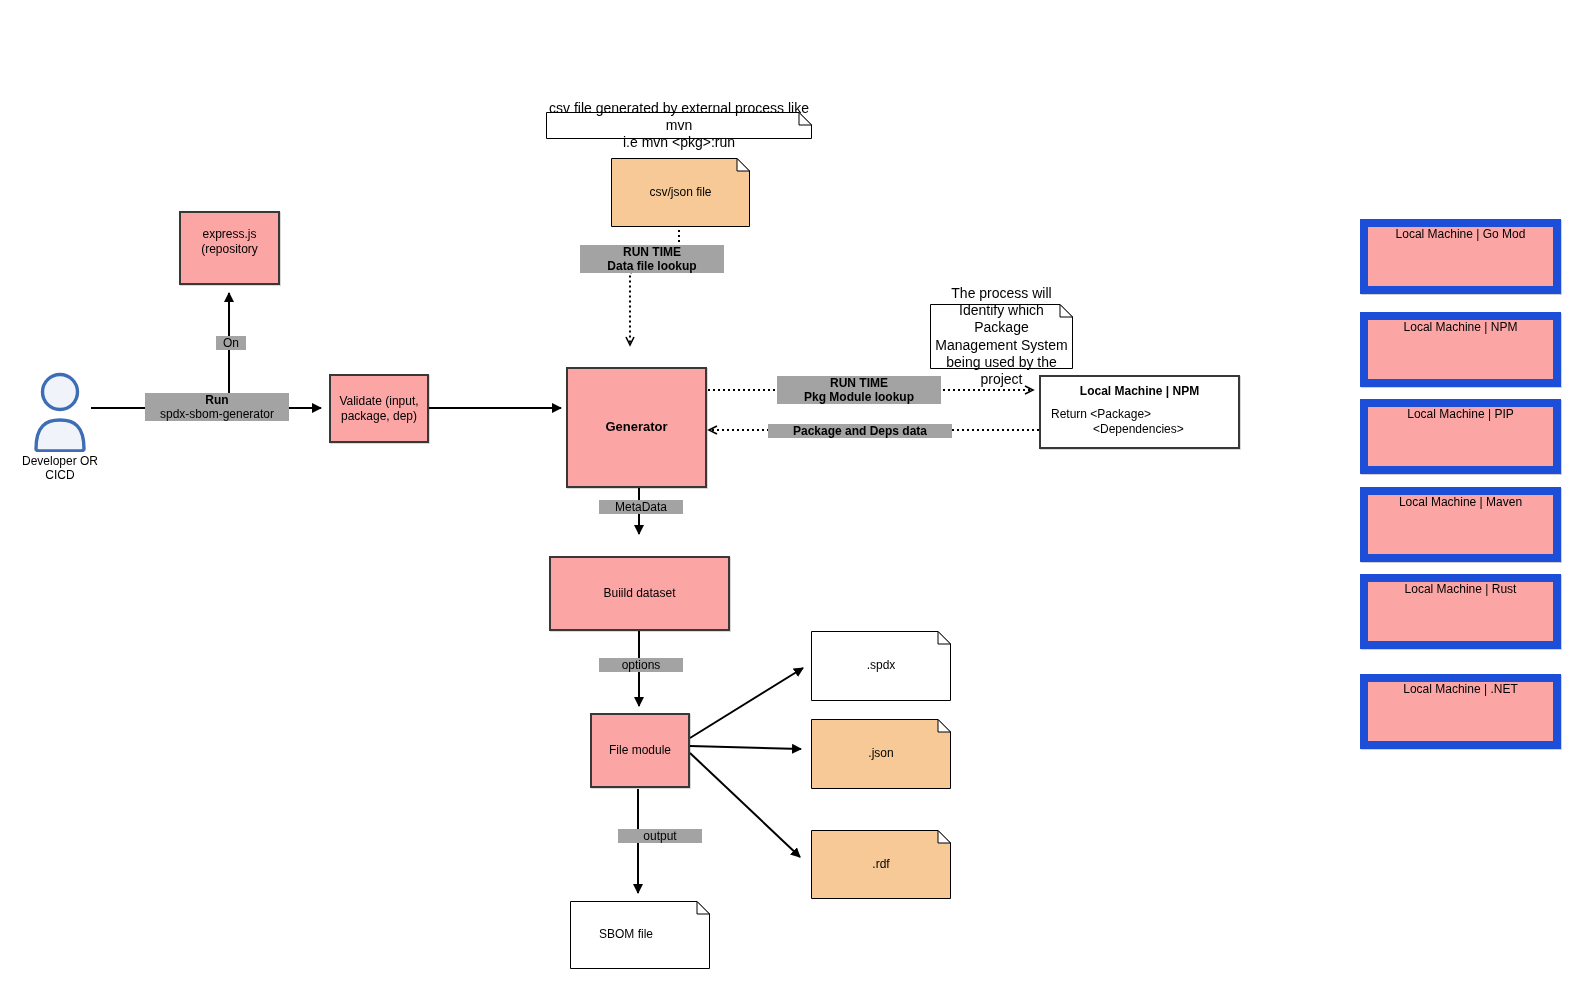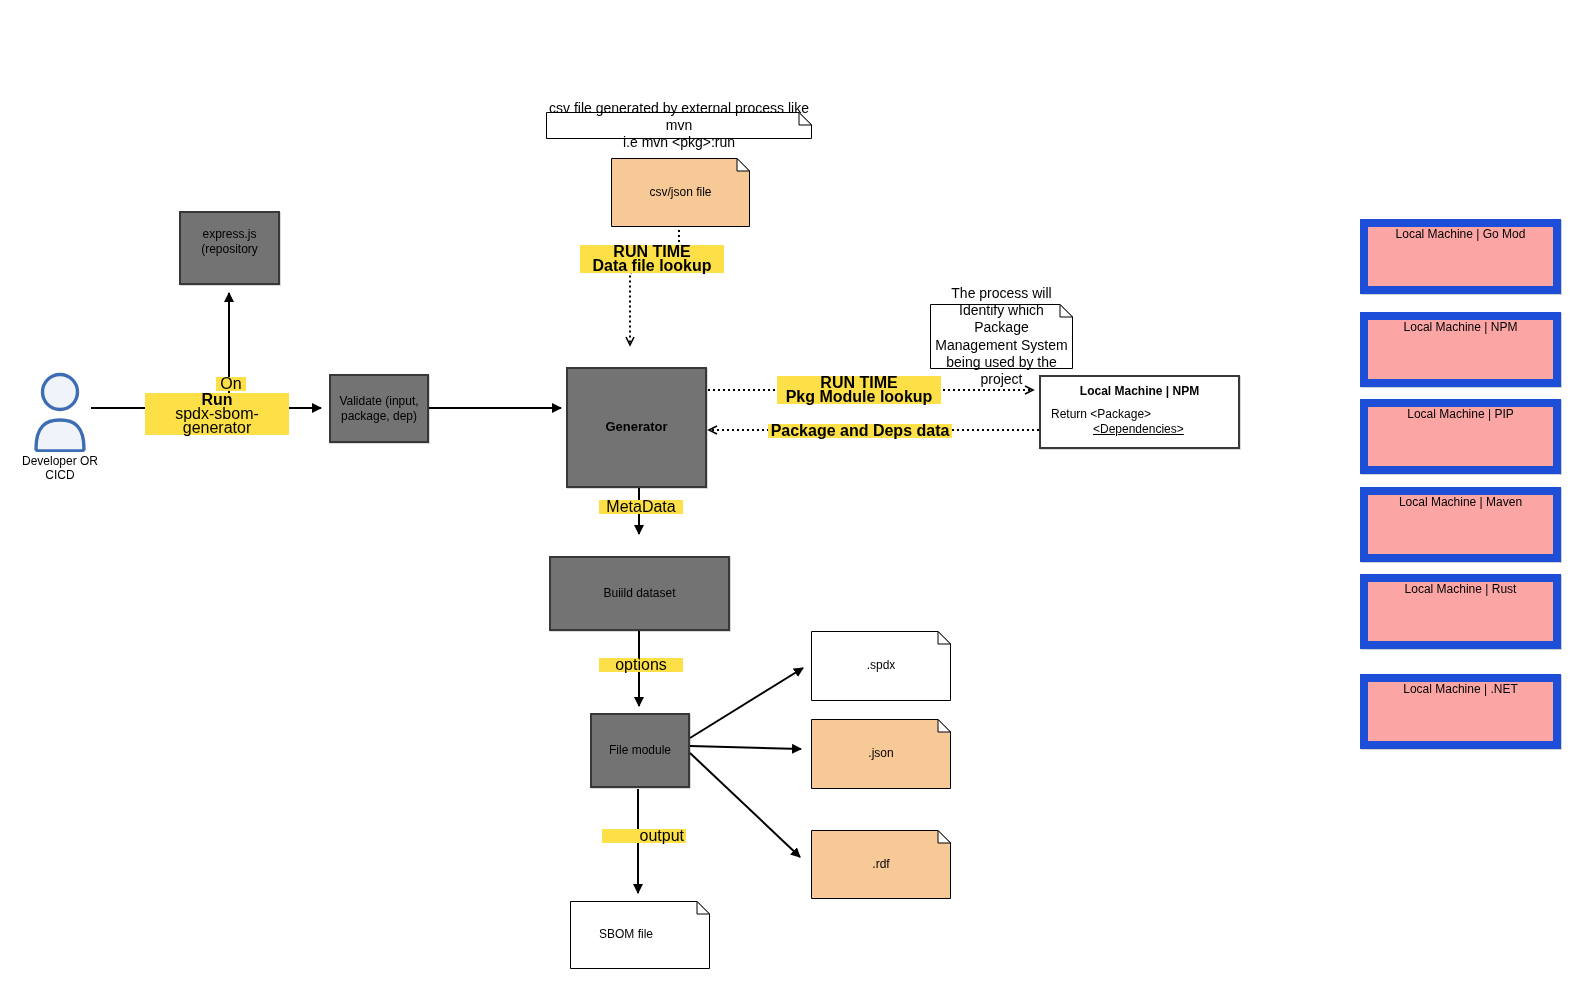--- a/index.html
+++ b/index.html
@@ -2,45 +2,45 @@
 <html><head>
 <meta charset="utf-8">
 <style>
   html,body{margin:0;padding:0;background:#fff;}
   #canvas{
     position:relative;width:1584px;height:990px;background:#ffffff;
     font-family:"Liberation Sans", sans-serif;color:#000;overflow:hidden;
   }
   #edges{position:absolute;left:0;top:0;width:1584px;height:990px;}
   .box{
-    position:absolute;background:#737373;border:2px solid #383838;
+    position:absolute;background:#fca5a5;border:2px solid #383838;
     display:flex;align-items:center;justify-content:center;text-align:center;
     font-size:12px;line-height:1.25;box-shadow:1px 1px 0 rgba(0,0,0,.15);
     box-sizing:border-box;
   }
   .box.bold{font-weight:bold;font-size:13px;}
   .doc{
     position:absolute;display:flex;align-items:center;justify-content:center;
     text-align:center;font-size:12px;line-height:1.3;box-sizing:border-box;
   }
   .doc > span{position:relative;z-index:2;}
   .note-text{font-size:14px;line-height:1.22;position:relative;z-index:2;padding:2px 3px;}
   .lbl{
-    position:absolute;background:#fde047;text-align:center;font-size:16px;
+    position:absolute;background:#a3a3a3;text-align:center;font-size:12px;
     line-height:14px;z-index:3;padding:0 2px;
   }
   .lbl b{display:block;}
   .lbl span{display:block;}
   .npm-detail{
     position:absolute;background:#fff;border:2px solid #383838;box-sizing:border-box;
     box-shadow:1px 1px 0 rgba(0,0,0,.15);font-size:12px;
   }
   .npm-detail .ttl{font-weight:bold;text-align:center;padding-top:7px;}
   .npm-detail .ln1{padding:9px 0 0 10px;}
-  .npm-detail .ln2{padding:1px 0 0 52px;text-decoration:underline;}
+  .npm-detail .ln2{padding:1px 0 0 52px;}
   .rightbox{
     position:absolute;left:1360px;width:201px;height:75px;background:#fca5a5;
     border:8px solid #1d4ed8;box-sizing:border-box;display:flex;align-items:flex-start;
     justify-content:center;font-size:12px;box-shadow:1px 1px 0 rgba(0,0,0,.18);
     padding-bottom:12px;text-align:center;
   }
   .person-lbl{position:absolute;text-align:center;font-size:12px;line-height:14px;}
 </style>
 </head>
 <body>
@@ -165,38 +165,38 @@
         <path d="M127 0.5 L127 13 L139.5 13 Z" fill="#ffffff" stroke="#000" stroke-width="1"></path>
       </svg>
     <span>SBOM file</span>
   </div>
 
   <div class="lbl" style="left:145px;top:393px;width:140px;">
     <b>Run</b>
     <span>spdx-sbom-generator</span>
   </div>
 
-  <div class="lbl" style="left:216px;top:336px;width:26px;margin-top:41px;">
+  <div class="lbl" style="left:216px;top:336px;width:26px;">
     <span>On</span>
   </div>
 
   <div class="lbl" style="left:580px;top:245px;width:140px;font-weight:bold;">
     <span>RUN TIME</span>
     <span>Data file lookup</span>
   </div>
 
   <div class="lbl" style="left:599px;top:500px;width:80px;">
     <span>MetaData</span>
   </div>
 
   <div class="lbl" style="left:599px;top:658px;width:80px;">
     <span>options</span>
   </div>
 
-  <div class="lbl" style="left:602px;top:829px;width:80px;text-align:right;">
+  <div class="lbl" style="left:618px;top:829px;width:80px;">
     <span>output</span>
   </div>
 
   <div class="lbl" style="left:777px;top:376px;width:160px;font-weight:bold;">
     <span>RUN TIME</span>
     <span>Pkg Module lookup</span>
   </div>
 
   <div class="lbl" style="left:768px;top:424px;width:180px;font-weight:bold;">
     <span>Package and Deps data</span>

